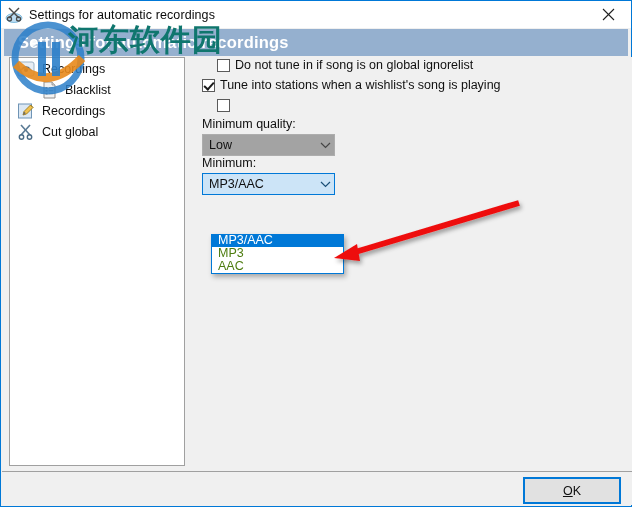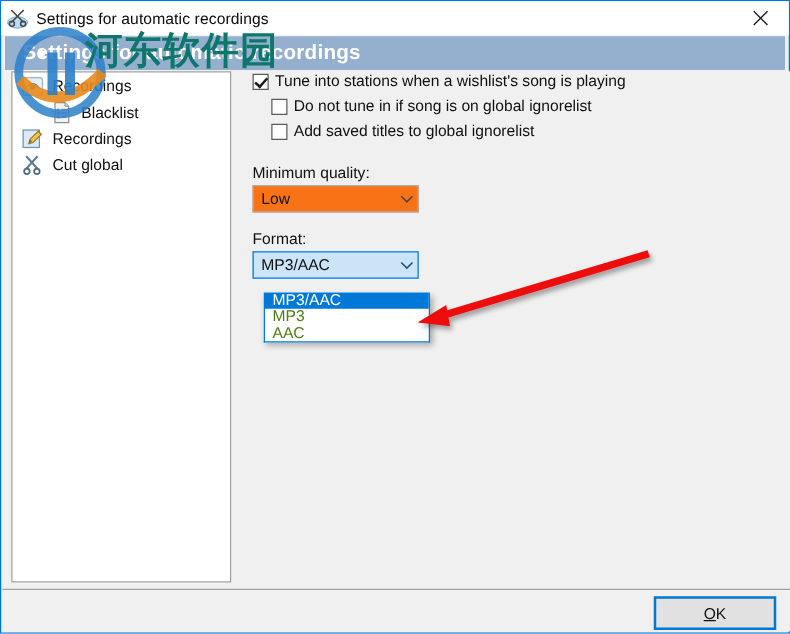--- a/index.html
+++ b/index.html
@@ -166,31 +166,31 @@
   }
   .check-label {
     font-size: 12.5px;
     color: #101010;
     line-height: 16px;
   }
 
   .field-label {
     font-size: 12.5px;
     color: #101010;
-    margin-top: 14px;
+    margin-top: 0;
     margin-bottom: 3px;
   }
 
   
   .combo {
     width: 133px;
     height: 22px;
     box-sizing: border-box;
     border: 1px solid #adadad;
-    background: #f97316;
+    background: #a3a3a3;
     display: flex;
     align-items: center;
     position: relative;
   }
   .combo.focused {
     border: 1px solid #0078d7;
     background: #cce4f7;
   }
   .combo-value {
     font-size: 12.5px;
@@ -386,47 +386,46 @@
           </svg>
         </span>
         <span class="tree-label">Cut global</span>
       </div>
 
 
     </div>
 
     <div id="content">
 
+      <div class="check-row sub">
+        <span class="cb"></span>
+        <span class="check-label">Do not tune in if song is on global ignorelist</span>
+      </div>
+
       <div class="check-row">
         <span class="cb checked"></span>
         <span class="check-label">Tune into stations when a wishlist's song is playing</span>
       </div>
 
       <div class="check-row sub">
         <span class="cb"></span>
-        <span class="check-label">Do not tune in if song is on global ignorelist</span>
-      </div>
-
-      <div class="check-row sub">
-        <span class="cb"></span>
-        <span class="check-label">Add saved titles to global ignorelist</span>
       </div>
 
 
       <div class="field-label">Minimum quality:</div>
       <div class="combo">
         <span class="combo-value">Low</span>
         <span class="combo-arrow">
           <svg width="11" height="8" viewBox="0 0 11 8">
             <path d="M1 2 L5.5 6.5 L10 2" fill="none" stroke="#454545" stroke-width="1.2"></path>
           </svg>
         </span>
       </div>
 
-      <div class="field-label">Format:</div>
+      <div class="field-label">Minimum:</div>
       <div class="combo focused">
         <span class="combo-value">MP3/AAC</span>
         <span class="combo-arrow">
           <svg width="11" height="8" viewBox="0 0 11 8">
             <path d="M1 2 L5.5 6.5 L10 2" fill="none" stroke="#1b4f77" stroke-width="1.2"></path>
           </svg>
         </span>
       </div>
 
       <div id="dropdown-list">

